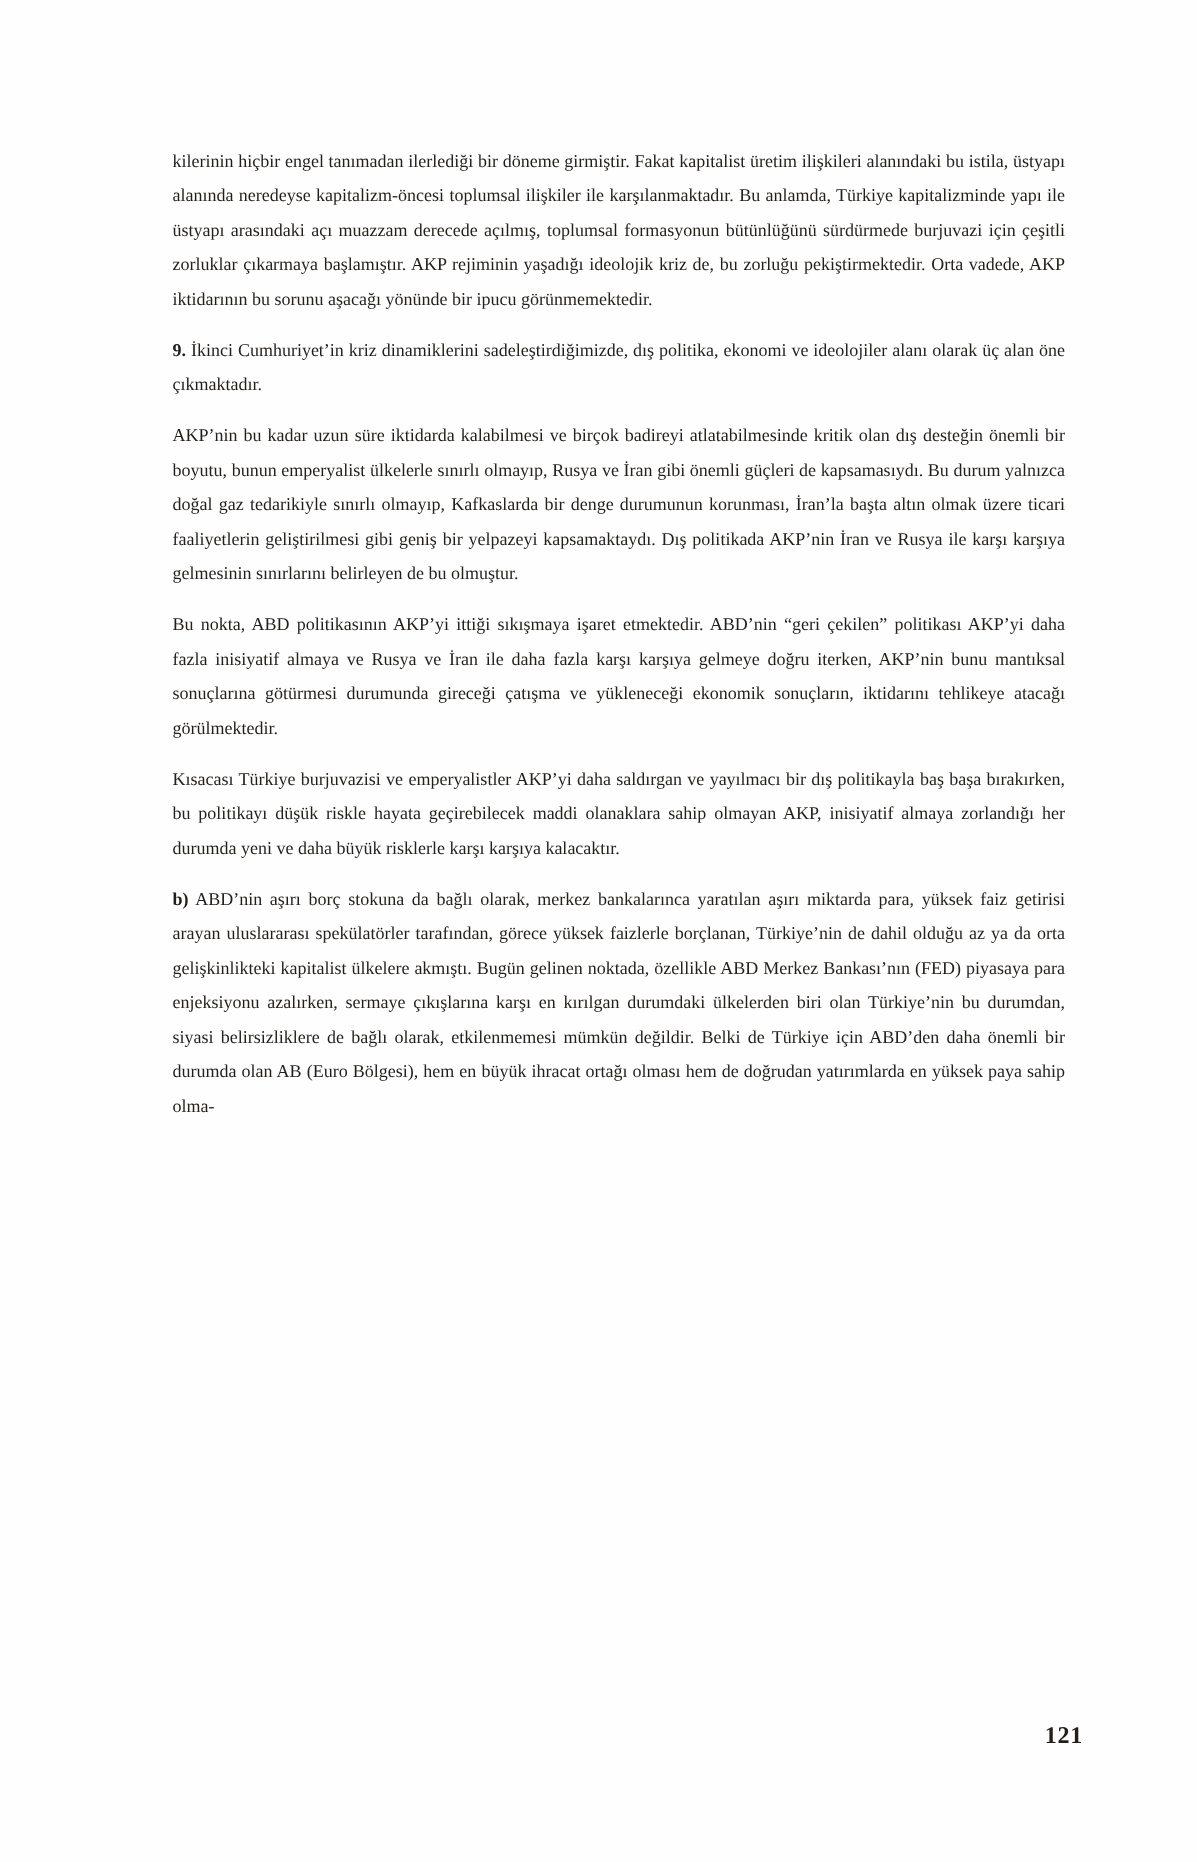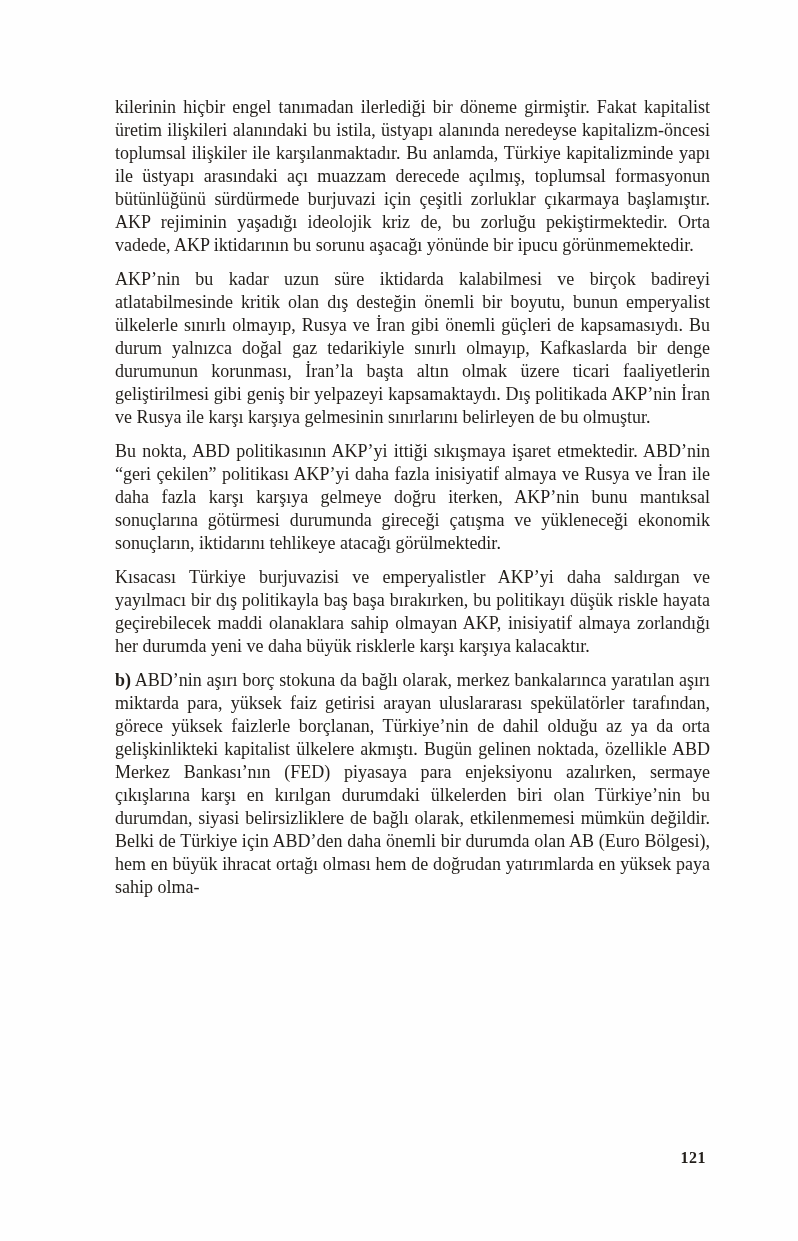--- a/index.html
+++ b/index.html
@@ -18,44 +18,45 @@
     height: 1241px;
     background: #fefefe;
     padding: 96px 88px 0 115px;
     overflow: hidden;
   }
   .text-block {
     width: 595px;
   }
   .text-block p {
     margin: 0 0 11px 0;
-    font-size: 18px;
+    font-size: 12px;
     line-height: 23px;
     text-align: justify;
     hyphens: auto;
     -webkit-hyphens: auto;
   }
   .lead {
     font-weight: bold;
   }
   .page-number {
     position: absolute;
-    right: 92px;
+    right: 76px;
     bottom: 74px;
     font-size: 16px;
     font-weight: bold;
     letter-spacing: 0.5px;
     color: #221e1a;
   }
 </style>
 </head>
 <body>
 
 <div class="page">
   <div class="text-block">
     <p><span class="lead"></span><span>kilerinin hiçbir engel tanımadan ilerlediği bir döneme girmiştir. Fakat kapitalist üretim ilişkileri alanındaki bu istila, üstyapı alanında neredeyse kapitalizm-öncesi toplumsal ilişkiler ile karşılanmaktadır. Bu anlamda, Türkiye kapitalizminde yapı ile üstyapı arasındaki açı muazzam derecede açılmış, toplumsal formasyonun bütünlüğünü sürdürmede burjuvazi için çeşitli zorluklar çıkarmaya başlamıştır. AKP rejiminin yaşadığı ideolojik kriz de, bu zorluğu pekiştirmektedir. Orta vadede, AKP iktidarının bu sorunu aşacağı yönünde bir ipucu görünmemektedir.</span></p>
+    <p><span class="lead">9.</span><span> İkinci Cumhuriyet’in kriz dinamiklerini sadeleştirdiğimizde, dış politika, ekonomi ve ideolojiler alanı olarak üç alan öne çıkmaktadır.</span></p>
     <p><span class="lead"></span><span>AKP’nin bu kadar uzun süre iktidarda kalabilmesi ve birçok badireyi atlatabilmesinde kritik olan dış desteğin önemli bir boyutu, bunun emperyalist ülkelerle sınırlı olmayıp, Rusya ve İran gibi önemli güçleri de kapsamasıydı. Bu durum yalnızca doğal gaz tedarikiyle sınırlı olmayıp, Kafkaslarda bir denge durumunun korunması, İran’la başta altın olmak üzere ticari faaliyetlerin geliştirilmesi gibi geniş bir yelpazeyi kapsamaktaydı. Dış politikada AKP’nin İran ve Rusya ile karşı karşıya gelmesinin sınırlarını belirleyen de bu olmuştur.</span></p>
     <p><span class="lead"></span><span>Bu nokta, ABD politikasının AKP’yi ittiği sıkışmaya işaret etmektedir. ABD’nin “geri çekilen” politikası AKP’yi daha fazla inisiyatif almaya ve Rusya ve İran ile daha fazla karşı karşıya gelmeye doğru iterken, AKP’nin bunu mantıksal sonuçlarına götürmesi durumunda gireceği çatışma ve yükleneceği ekonomik sonuçların, iktidarını tehlikeye atacağı görülmektedir.</span></p>
     <p><span class="lead"></span><span>Kısacası Türkiye burjuvazisi ve emperyalistler AKP’yi daha saldırgan ve yayılmacı bir dış politikayla baş başa bırakırken, bu politikayı düşük riskle hayata geçirebilecek maddi olanaklara sahip olmayan AKP, inisiyatif almaya zorlandığı her durumda yeni ve daha büyük risklerle karşı karşıya kalacaktır.</span></p>
     <p><span class="lead">b)</span><span> ABD’nin aşırı borç stokuna da bağlı olarak, merkez bankalarınca yaratılan aşırı miktarda para, yüksek faiz getirisi arayan uluslararası spekülatörler tarafından, görece yüksek faizlerle borçlanan, Türkiye’nin de dahil olduğu az ya da orta gelişkinlikteki kapitalist ülkelere akmıştı. Bugün gelinen noktada, özellikle ABD Merkez Bankası’nın (FED) piyasaya para enjeksiyonu azalırken, sermaye çıkışlarına karşı en kırılgan durumdaki ülkelerden biri olan Türkiye’nin bu durumdan, siyasi belirsizliklere de bağlı olarak, etkilenmemesi mümkün değildir. Belki de Türkiye için ABD’den daha önemli bir durumda olan AB (Euro Bölgesi), hem en büyük ihracat ortağı olması hem de doğrudan yatırımlarda en yüksek paya sahip olma-</span></p>
   </div>
   <div class="page-number">121</div>
 </div>
 
 </body></html>

